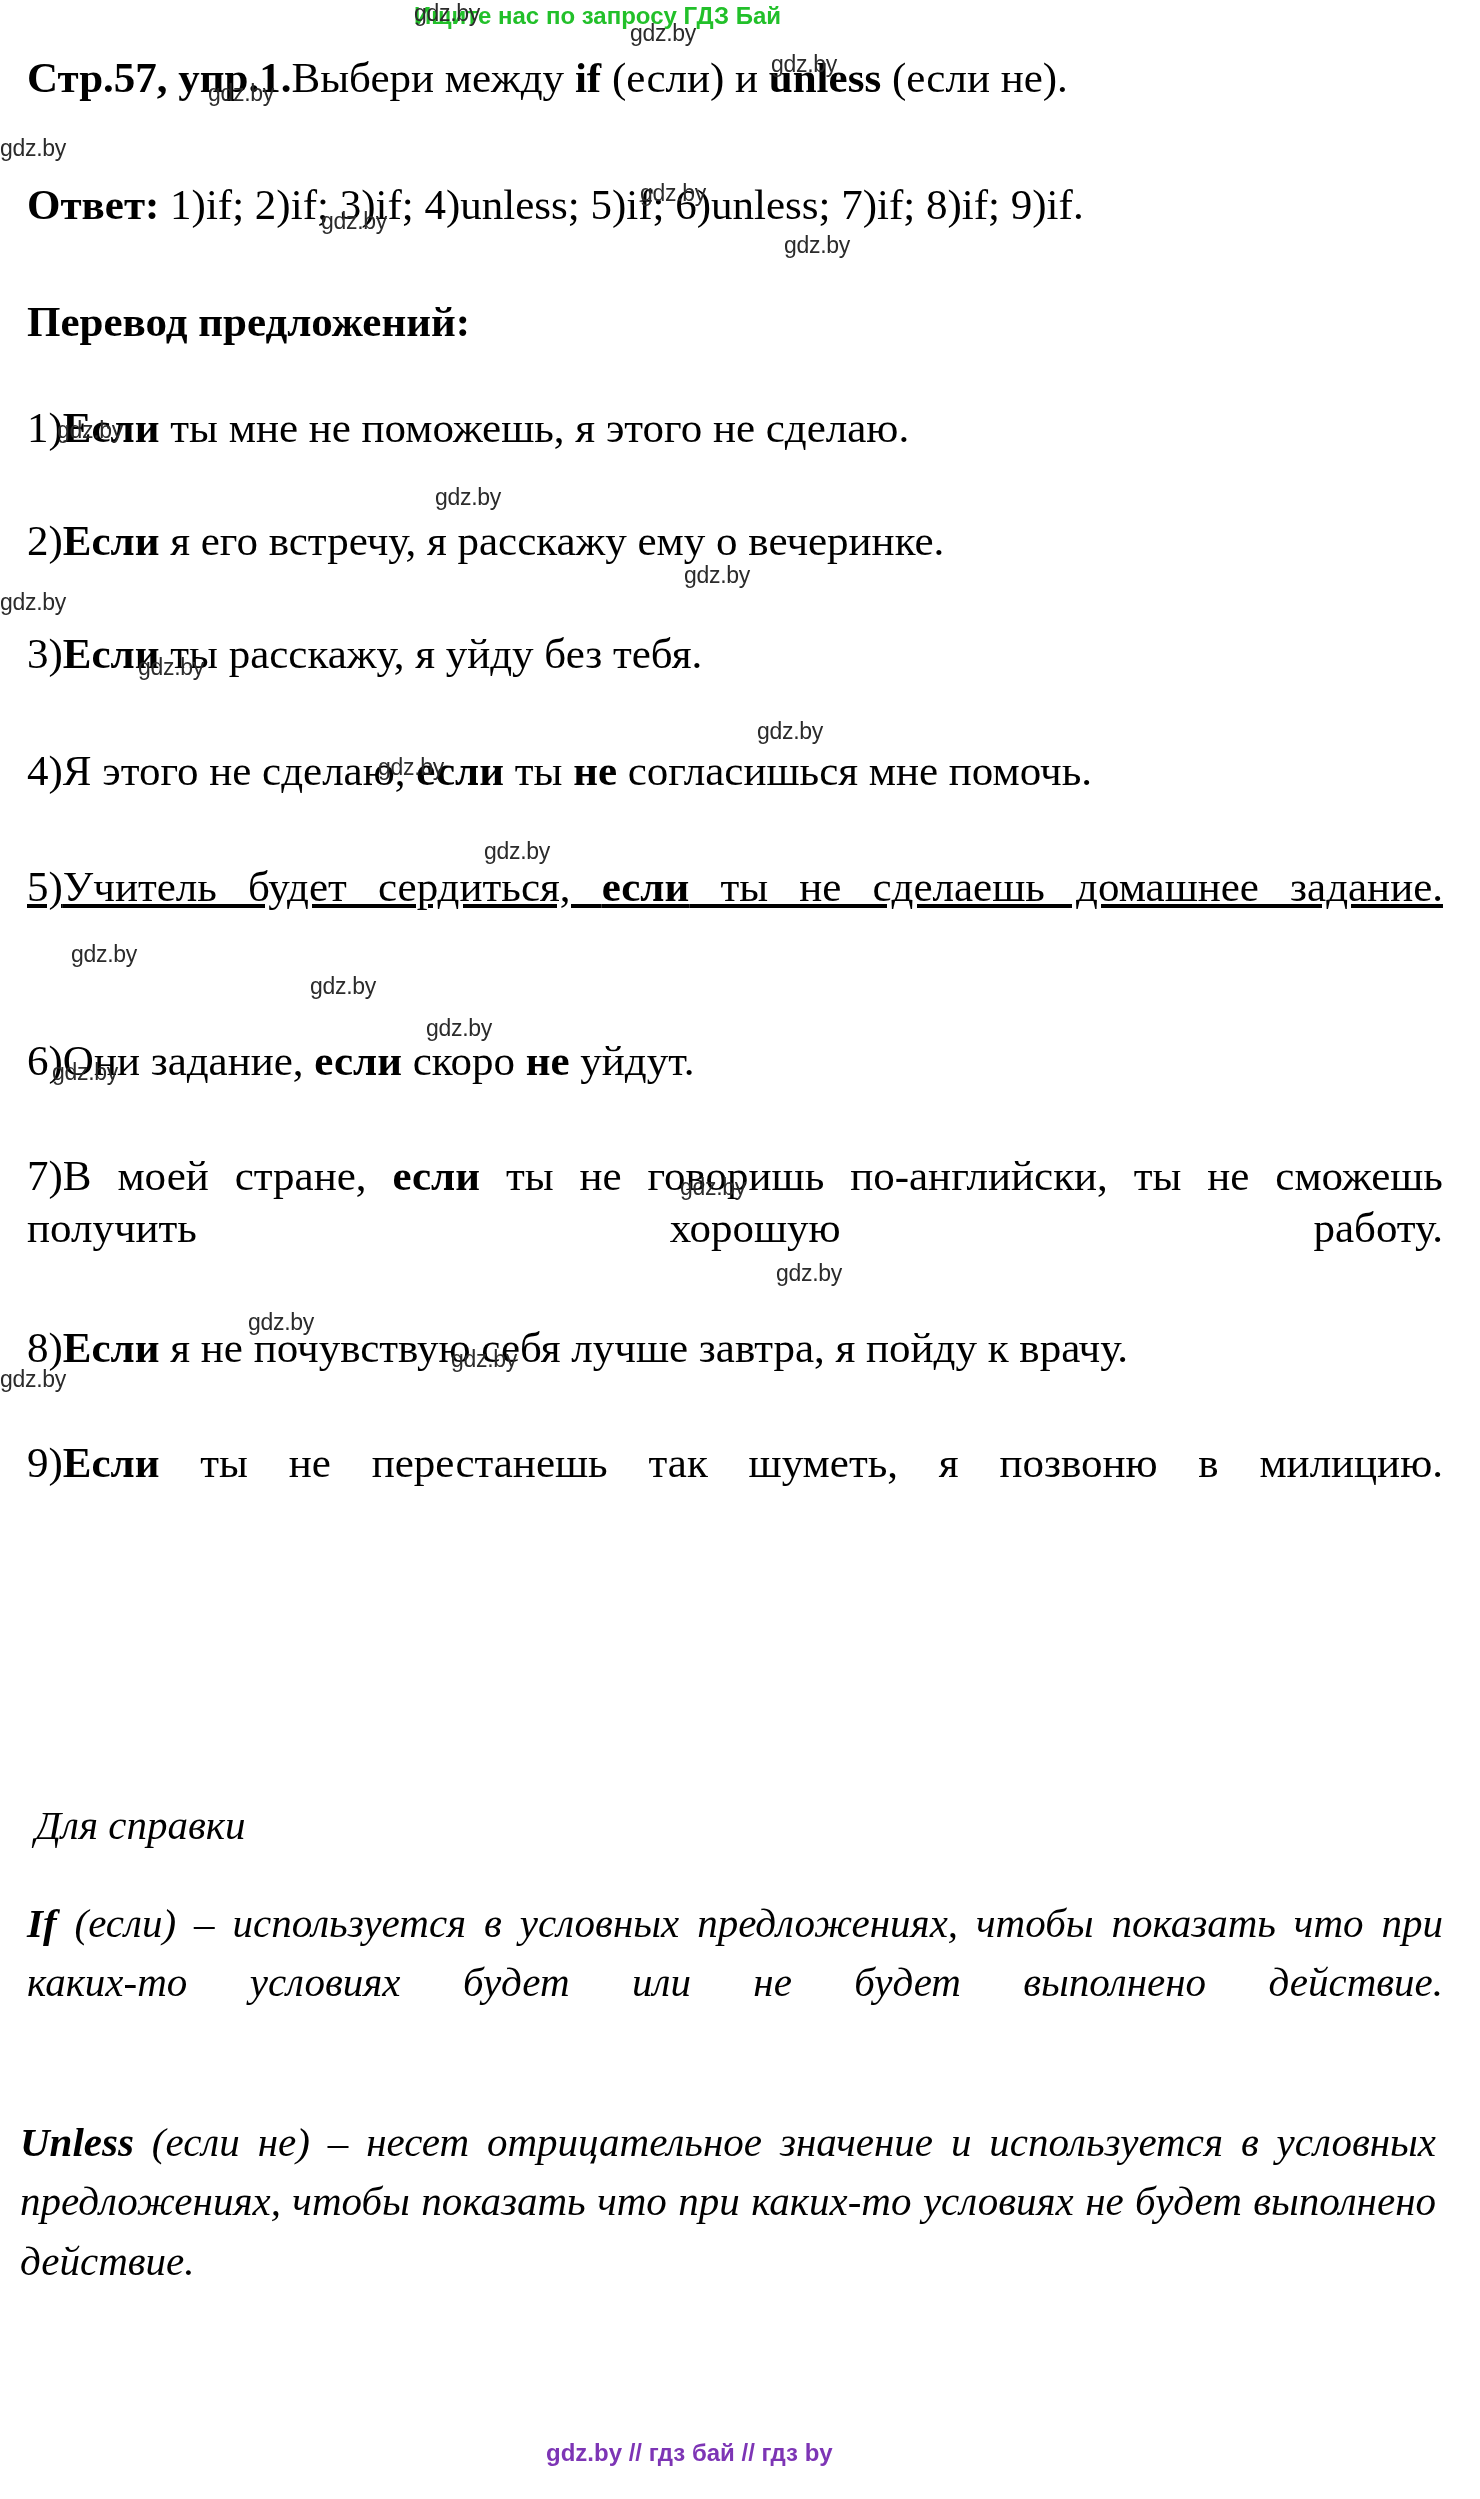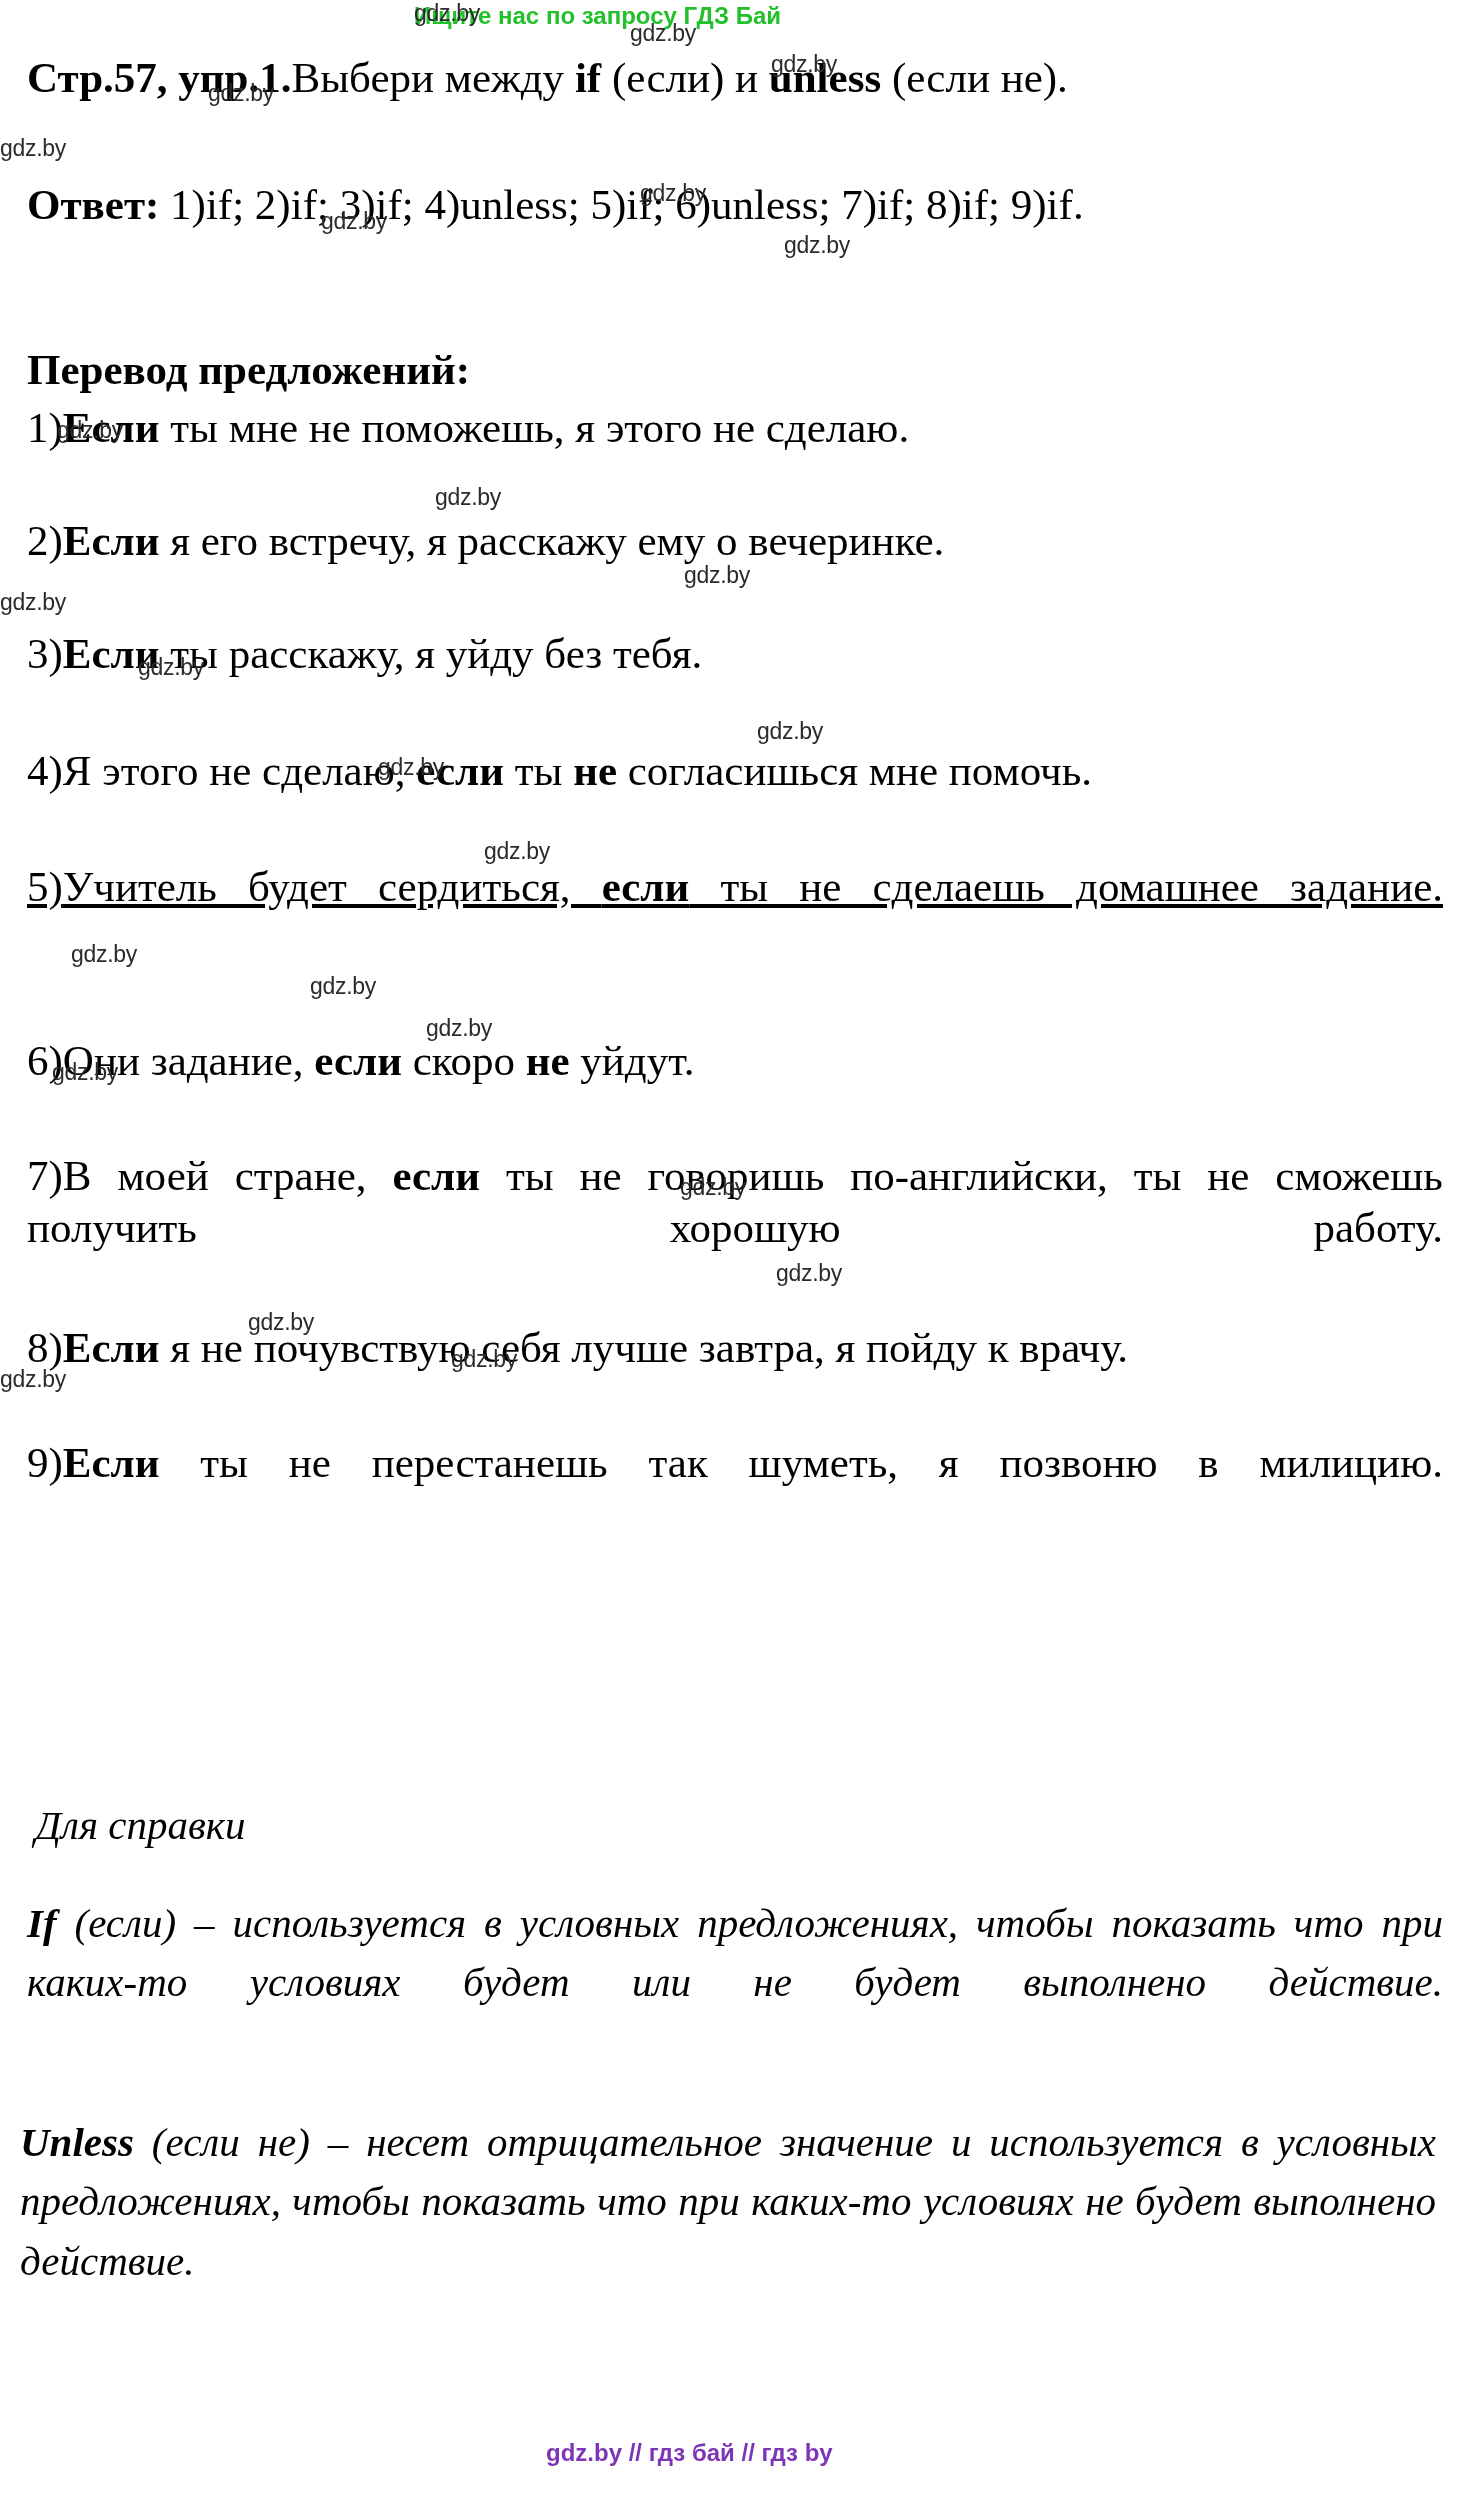--- a/index.html
+++ b/index.html
@@ -40,21 +40,21 @@
     font-size: 24px;
     font-weight: bold;
     color: #7d35b5;
     white-space: nowrap;
   }
 
   b, .b { font-weight: bold; margin-top: 42px; }
 
   .title      { position: absolute; left: 27px; top: 52px;  width: 1421px; font-size: 43px; line-height: 1.2; }
   .answer     { position: absolute; left: 27px; top: 179px; width: 1421px; font-size: 43px; line-height: 1.2; }
-  .subhead    { position: absolute; left: 27px; top: 296px; width: 1421px; font-size: 43px; line-height: 1.2; font-weight: bold; margin-top: 48px; }
+  .subhead    { position: absolute; left: 27px; top: 296px; width: 1421px; font-size: 43px; line-height: 1.2; font-weight: bold; }
 
   .sent { position: absolute; left: 27px; width: 1416px; font-size: 43px; line-height: 1.22; }
 
   .s1 { top: 402px; }
   .s2 { top: 515px; }
   .s3 { top: 628px; }
   .s4 { top: 745px; }
   .s5 { top: 861px; text-align: justify; text-justify: inter-word; text-decoration: underline; }
   .s6 { top: 1035px; }
   .s7 { top: 1150px; text-align: justify; text-justify: inter-word; }

